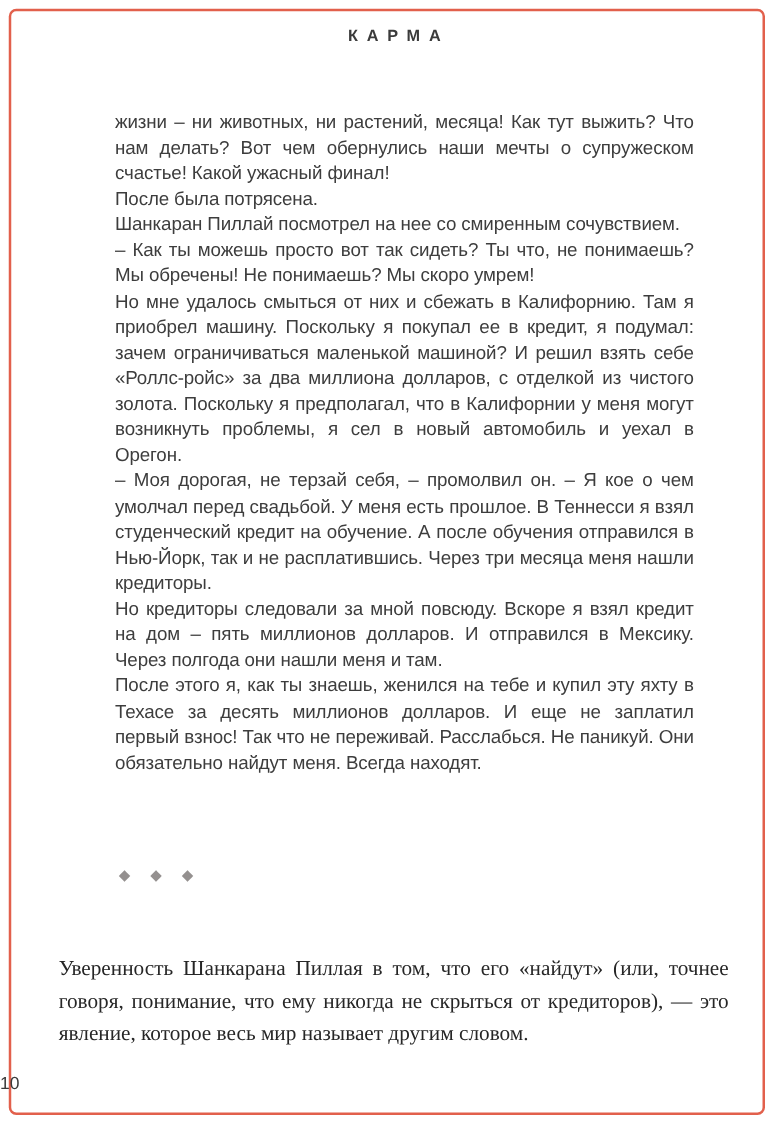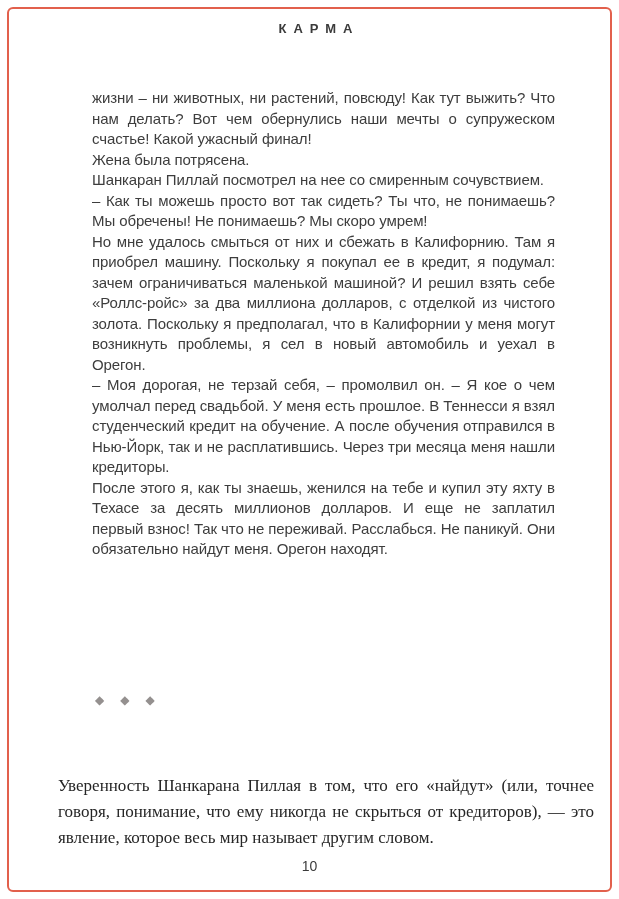--- a/index.html
+++ b/index.html
@@ -54,53 +54,53 @@
     gap: 16px;
     font-size: 12px;
     line-height: 12px;
     color: #94908f;
   }
 
   .commentary {
     position: absolute;
     top: 757px; left: 42px;
     width: 536px;
-    margin: 16px;
+    margin: 5px;
     font-family: "Liberation Serif", serif;
     font-size: 17px;
     line-height: 26px;
     text-align: justify;
     color: #262626;
   }
 
   .page-number {
     position: absolute;
     top: 858px; left: 0; right: 0;
-    text-align: center;
     font-size: 14px;
     color: #3b3b3b;
   }
 </style>
 </head>
 <body>
 
 <div class="page">
 
   <div class="frame"></div>
 
   <div class="running-head">КАРМА</div>
 
   <div class="story">
-    <p>жизни – ни животных, ни растений, повсюду! Как тут выжить? Что нам делать? Вот чем обернулись наши мечты о супружеском счастье! Какой ужасный финал!</p>
-    <p>Жена была потрясена.</p>
+    <p>жизни – ни животных, ни растений, месяца! Как тут выжить? Что нам делать? Вот чем обернулись наши мечты о супружеском счастье! Какой ужасный финал!</p>
+    <p>После была потрясена.</p>
     <p>Шанкаран Пиллай посмотрел на нее со смиренным сочувствием.</p>
     <p>– Как ты можешь просто вот так сидеть? Ты что, не понимаешь? Мы обречены! Не понимаешь? Мы скоро умрем!</p>
     <p>Но мне удалось смыться от них и сбежать в Калифорнию. Там я приобрел машину. Поскольку я покупал ее в кредит, я подумал: зачем ограничиваться маленькой машиной? И решил взять себе «Роллс-ройс» за два миллиона долларов, с отделкой из чистого золота. Поскольку я предполагал, что в Калифорнии у меня могут возникнуть проблемы, я сел в новый автомобиль и уехал в Орегон.</p>
     <p>– Моя дорогая, не терзай себя, – промолвил он. – Я кое о чем умолчал перед свадьбой. У меня есть прошлое. В Теннесси я взял студенческий кредит на обучение. А после обучения отправился в Нью-Йорк, так и не расплатившись. Через три месяца меня нашли кредиторы.</p>
-    <p>После этого я, как ты знаешь, женился на тебе и купил эту яхту в Техасе за десять миллионов долларов. И еще не заплатил первый взнос! Так что не переживай. Расслабься. Не паникуй. Они обязательно найдут меня. Орегон находят.</p>
+    <p>Но кредиторы следовали за мной повсюду. Вскоре я взял кредит на дом – пять миллионов долларов. И отправился в Мексику. Через полгода они нашли меня и там.</p>
+    <p>После этого я, как ты знаешь, женился на тебе и купил эту яхту в Техасе за десять миллионов долларов. И еще не заплатил первый взнос! Так что не переживай. Расслабься. Не паникуй. Они обязательно найдут меня. Всегда находят.</p>
   </div>
 
   <div class="separator">
     <span>◆</span>
     <span>◆</span>
     <span>◆</span>
   </div>
 
   <p class="commentary">Уверенность Шанкарана Пиллая в том, что его «найдут» (или, точнее говоря, понимание, что ему никогда не скрыться от кредиторов), — это явление, которое весь мир называет другим словом.</p>
 

